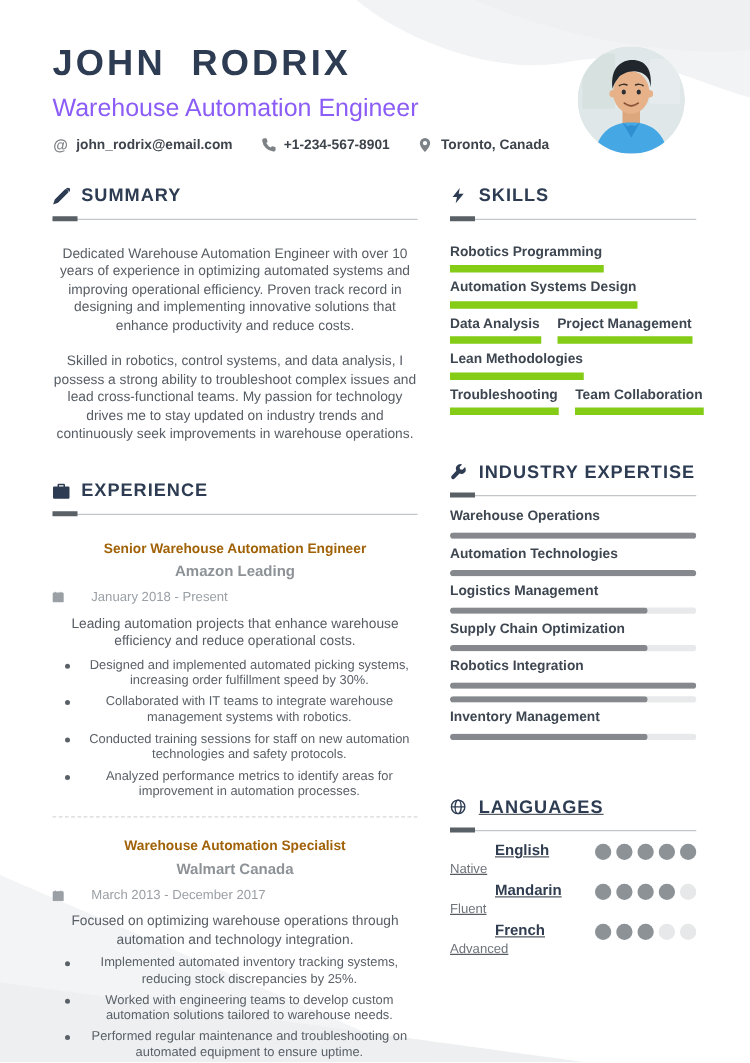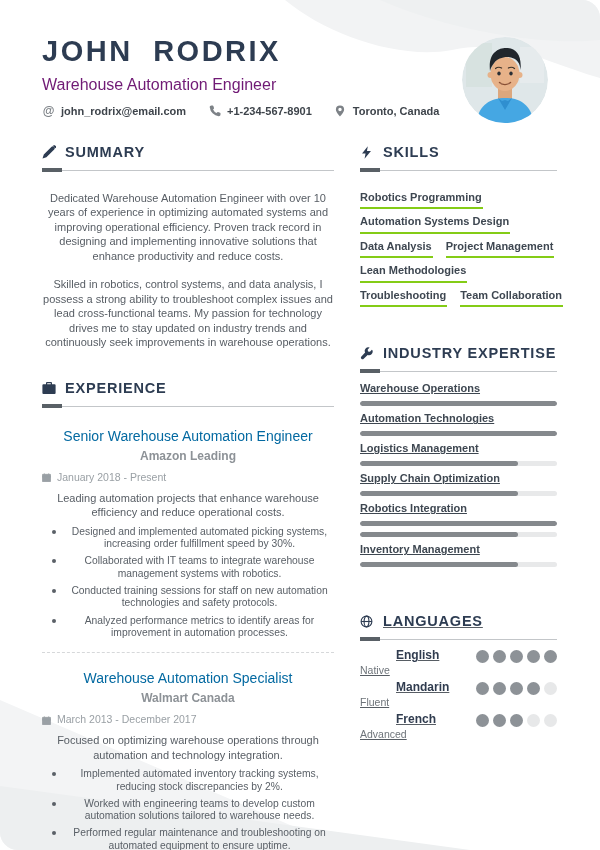--- a/index.html
+++ b/index.html
@@ -1,23 +1,23 @@
 <!DOCTYPE html>
 <html><head>
 <meta charset="utf-8">
 <style>
   html,body{margin:0;padding:0;background:#ffffff;}
   .page{position:relative;width:600px;height:850px;background:#ffffff;overflow:hidden;
-        font-family:"Liberation Sans",sans-serif;color:#575d64;border-radius:18px;}
+        font-family:"Liberation Sans",sans-serif;color:#575d64;}
   .bg{position:absolute;inset:0;z-index:0;}
   .content{position:relative;z-index:1;padding:36px 43px 0 42px;box-sizing:border-box;}
 
   
   .name{font-size:29px;font-weight:700;color:#2d3c52;letter-spacing:2.5px;word-spacing:10px;line-height:1.1;}
-  .job-title{margin-top:8px;font-size:16px;font-weight:500;color:#701a75;}
+  .job-title{margin-top:8px;font-size:20px;font-weight:500;color:#8b5cf6;}
   .contact{display:flex;align-items:center;gap:22px;margin-top:11px;}
   .c-item{display:flex;align-items:center;gap:6px;font-size:11px;font-weight:700;color:#3e444b;}
   .c-ico{width:13px;height:13px;color:#7d8287;flex:none;display:flex;align-items:center;justify-content:center;}
   .at-glyph{font-size:12px;font-weight:700;color:#7d8287;line-height:1;}
   .avatar{position:absolute;top:37px;right:52px;width:86px;height:86px;border-radius:50%;overflow:hidden;z-index:2;}
 
   
   .columns{display:flex;gap:26px;margin-top:26px;}
   .col-left{width:292px;flex:none;text-align:center;}
   .col-right{flex:1;min-width:0;}
@@ -29,40 +29,40 @@
   .rule{position:relative;margin-top:10px;border-top:1px solid #c3c6c9;height:4px;}
   .rule::before{content:"";position:absolute;left:0;top:-3px;width:20px;height:4px;background:#596066;}
 
   
   .summary p{margin:14px 0 0;font-size:11px;line-height:14.5px;color:#575d64;}
   .summary p:first-of-type{margin-top:16px;}
 
   
   .sec-exp{margin-top:30px;}
   .job{margin-top:17px;}
-  .job h3{margin:0;font-size:14px;font-weight:400;color:#0369a1;}
+  .job h3{margin:0;font-size:11px;font-weight:700;color:#a16207;}
   .company{margin-top:5px;font-size:12px;font-weight:700;color:#8d9297;}
-  .daterow{display:flex;align-items:center;gap:6px;margin-top:8px;font-size:10.5px;color:#9aa0a5;}
+  .daterow{display:flex;align-items:center;gap:22px;margin-top:8px;font-size:10.5px;color:#9aa0a5;}
   .d-ico{width:9px;height:9px;color:#9aa0a5;flex:none;}
   .lead{margin-top:8px;font-size:11px;line-height:14.5px;color:#575d64;}
   ul.bullets{list-style:none;margin:6px 0 0;padding:0;}
   ul.bullets li{position:relative;padding-left:23px;font-size:10.3px;line-height:12.3px;color:#5a6067;margin-top:5px;}
   ul.bullets li::before{content:"";position:absolute;left:10px;top:4px;width:4px;height:4px;border-radius:50%;background:#5a6067;}
   .divider{border:none;border-top:1px dashed #d6d8da;margin:13px 0 0;}
 
   
   .skill-rows{margin-top:16px;}
   .skill-row{display:flex;gap:13px;margin-bottom:6px;}
-  .skill{font-size:11px;font-weight:700;color:#3e4751;border-bottom:2px solid #84cc16;padding:0 1px 4.5px 0;white-space:nowrap;}
+  .skill{font-size:11px;font-weight:700;color:#3e4751;border-bottom:6px solid #84cc16;padding:0 1px 4.5px 0;white-space:nowrap;}
 
   
   .sec-ind{margin-top:38px;}
   .ind-item{margin-top:6px;}
   .ind-item:first-of-type{margin-top:17px;}
-  .ind-label{font-size:11px;font-weight:700;color:#3e4751;line-height:13px;text-decoration:underline;}
+  .ind-label{font-size:11px;font-weight:700;color:#3e4751;line-height:13px;}
   .bar{margin-top:6px;height:5px;border-radius:3px;background:#e8e9ea;overflow:hidden;}
   .bar-fill{height:100%;border-radius:3px;background:#85898d;}
 
   
   .sec-lang{margin-top:46px;text-decoration:underline;}
   .lang-row{display:flex;justify-content:space-between;align-items:flex-start;margin-top:4px;}
   .lang-row:first-of-type{margin-top:15px;}
   .lang-name{font-size:12px;font-weight:700;color:#303c4f;line-height:14px;padding-left:36px;}
   .lang-level{margin-top:2px;font-size:10.5px;color:#6e747a;line-height:12px;}
   .dots{display:flex;gap:4px;padding-top:2px;}
@@ -188,21 +188,21 @@
             <div class="daterow">
               <span class="d-ico">
                 <svg viewBox="0 0 10 10" width="9" height="9">
                     <path fill="currentColor" d="M1 1.5 h8 a.6.6 0 0 1 .6.6 V9 a.6.6 0 0 1-.6.6 H1 A.6.6 0 0 1 .4 9 V2.1 A.6.6 0 0 1 1 1.5 Z M.4 3.6 h9.2 v1 H.4 Z M2.6 .4 v1.8 M7.4 .4 v1.8" stroke="currentColor" stroke-width=".9"></path>
                   </svg>
               </span>
               <span>March 2013 - December 2017</span>
             </div>
             <div class="lead">Focused on optimizing warehouse operations through automation and technology integration.</div>
             <ul class="bullets">
-              <li>Implemented automated inventory tracking systems, reducing stock discrepancies by 2%.</li>
+              <li>Implemented automated inventory tracking systems, reducing stock discrepancies by 25%.</li>
               <li>Worked with engineering teams to develop custom automation solutions tailored to warehouse needs.</li>
               <li>Performed regular maintenance and troubleshooting on automated equipment to ensure uptime.</li>
             </ul>
           </div>
         </section>
       </div>
 
       <div class="col-right">
 
         <section>

